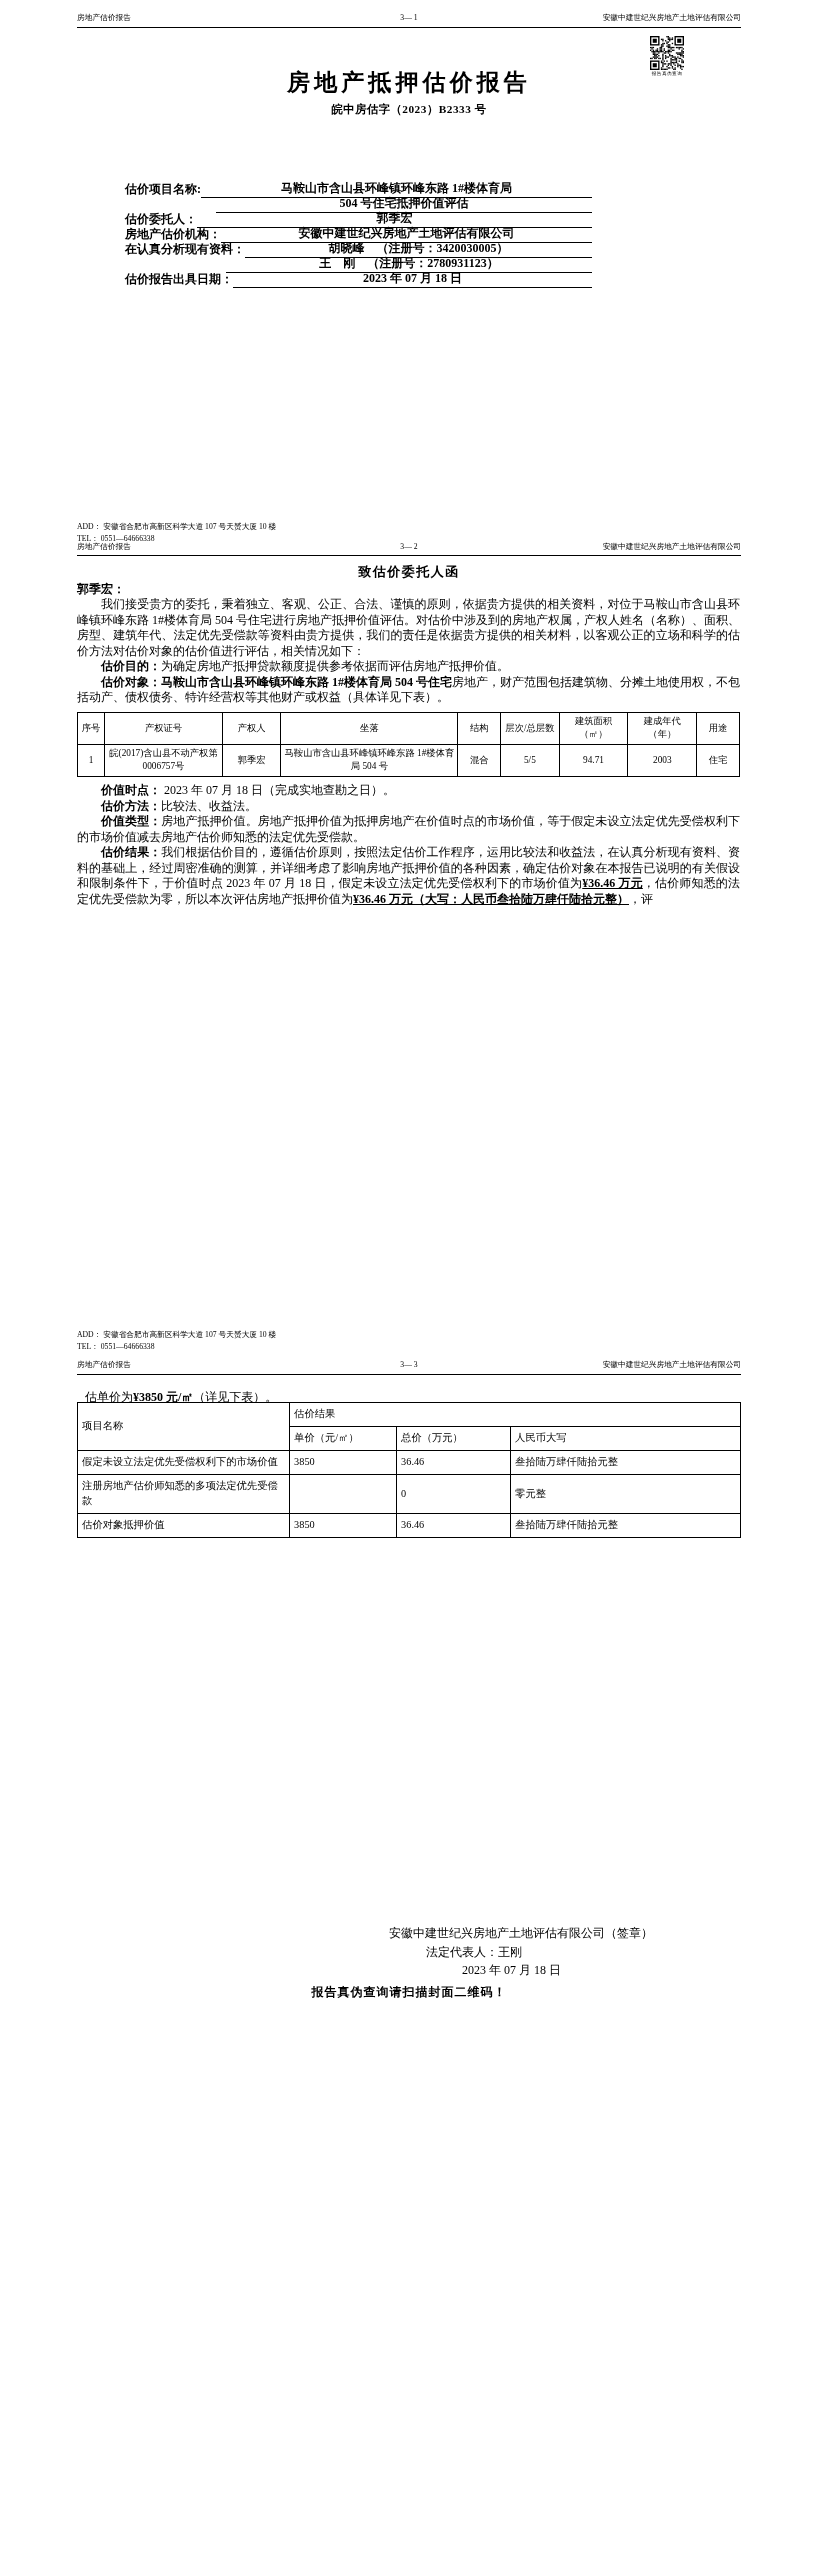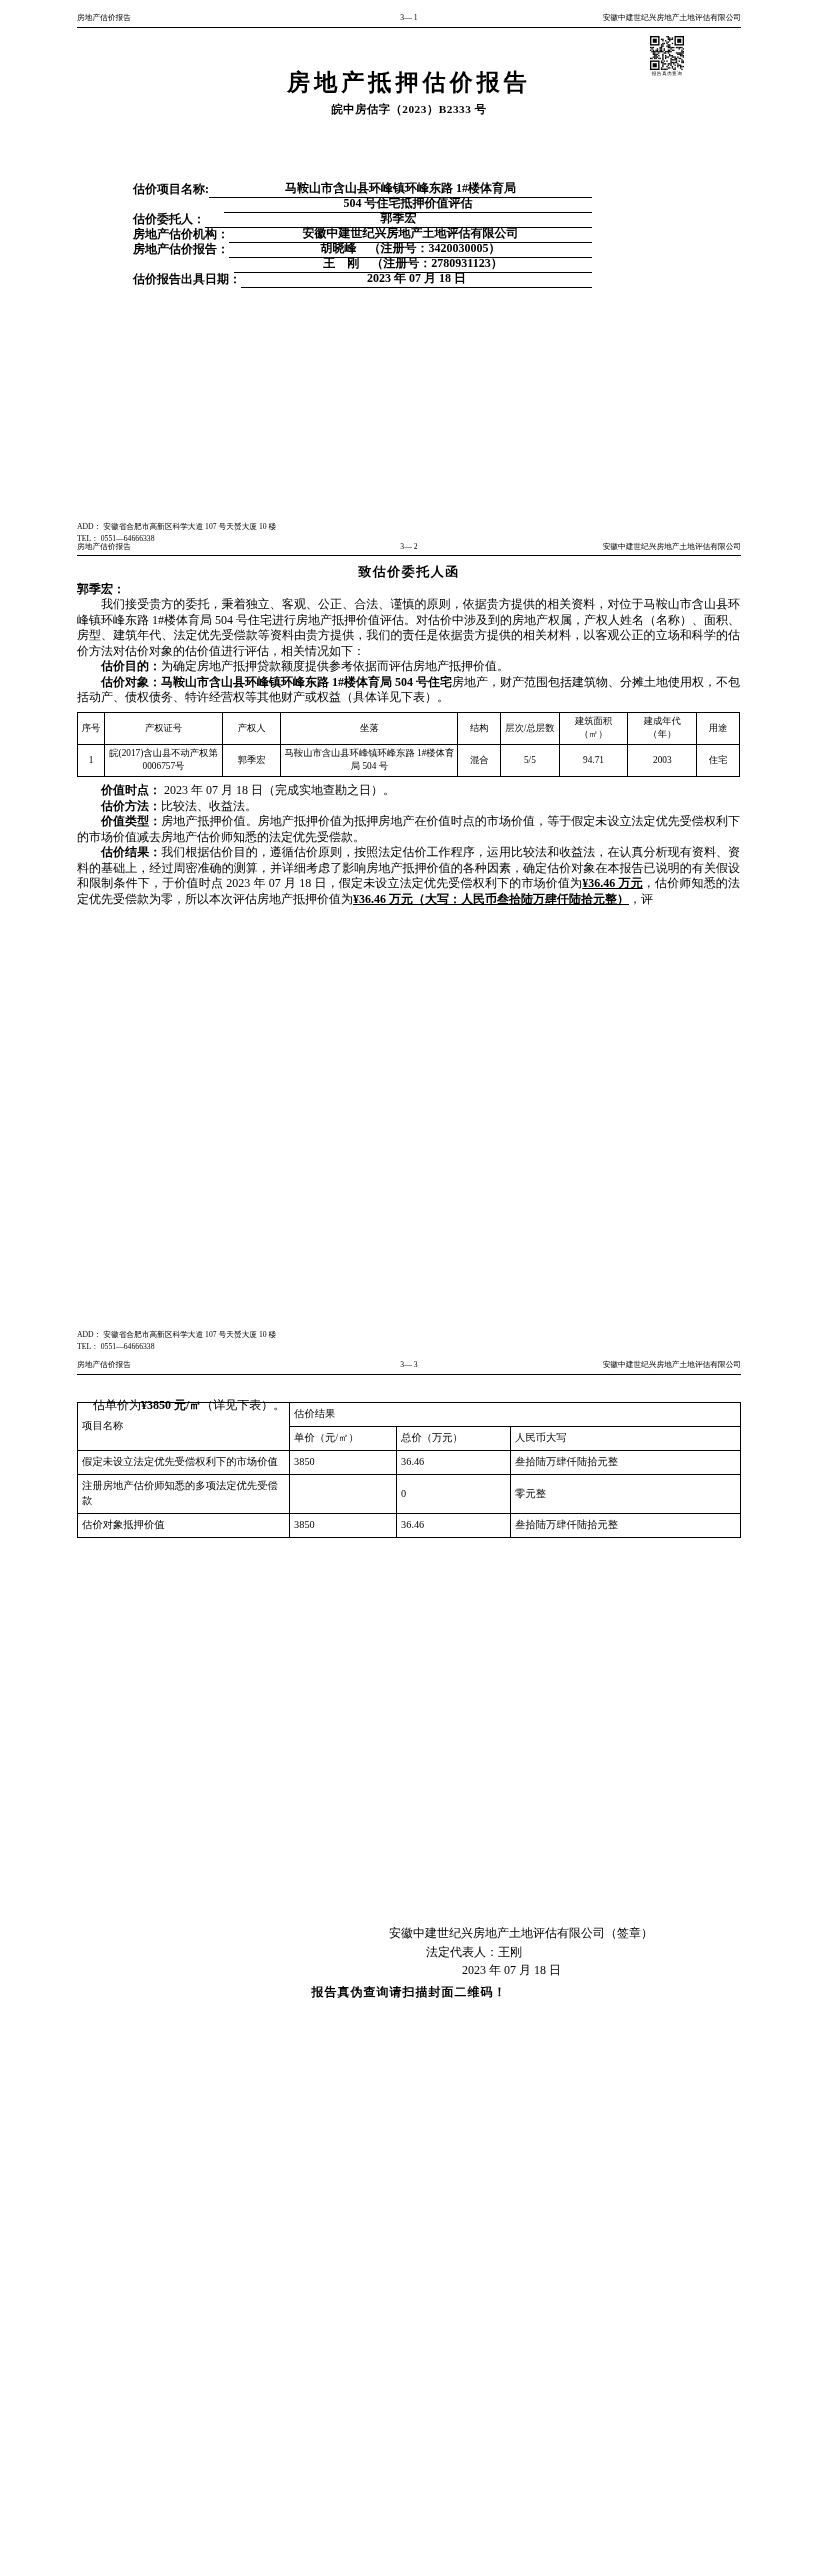--- a/index.html
+++ b/index.html
@@ -10,21 +10,21 @@
   .hdr .hl{flex:1;text-align:left;}
   .hdr .hc{flex:0 0 auto;text-align:center;}
   .hdr .hr{flex:1;text-align:right;}
   .rule{position:absolute;left:77px;right:77px;border-top:1px solid #000;height:0;}
   .qr{position:absolute;width:34px;text-align:center;}
   .qr-img{width:34px;height:34px;}
   .qr-cap{font-size:4.6px;line-height:5.7px;margin-top:0.5px;letter-spacing:0.5px;}
   .title{position:absolute;left:0;right:0;text-align:center;font-size:23px;font-weight:bold;letter-spacing:4.1px;}
   .docno{position:absolute;left:0;right:0;text-align:center;font-size:11.3px;font-weight:bold;letter-spacing:0.5px;}
   .frow{position:absolute;left:125px;right:226px;display:flex;font-size:12px;font-weight:bold;
-        height:15px;align-items:flex-end;white-space:nowrap;margin-left:8px;}
+        height:15px;align-items:flex-end;white-space:nowrap;}
   .flabel{white-space:nowrap;}
   .fval{flex:1;border-bottom:1px solid #000;text-align:center;overflow:hidden;}
   .footer{position:absolute;left:77px;font-size:7.7px;line-height:12.4px;}
   .p2title{position:absolute;left:0;right:0;text-align:center;font-size:13px;font-weight:bold;letter-spacing:1.5px;}
   .salut{position:absolute;left:77px;font-size:12px;font-weight:bold;}
   .flow{position:absolute;left:77px;width:663px;}
   .para{margin:0;font-size:12px;line-height:15.5px;text-indent:2em;text-align:justify;word-break:break-all;}
   .lead{font-weight:bold;}
   .boldtxt{font-weight:bold;}
   .bu{font-weight:bold;text-decoration:underline;}
@@ -280,21 +280,21 @@
   </div>
   <div class="frow" style="top:213px">
     <span class="flabel">估价委托人：</span>
     <span class="fval">郭季宏</span>
   </div>
   <div class="frow" style="top:228px">
     <span class="flabel">房地产估价机构：</span>
     <span class="fval">安徽中建世纪兴房地产土地评估有限公司</span>
   </div>
   <div class="frow" style="top:243px">
-    <span class="flabel">房地产估价报告：</span>
+    <span class="flabel">在认真分析现有资料：</span>
     <span class="fval">胡晓峰　（注册号：3420030005）</span>
   </div>
   <div class="frow" style="top:258px;left:226px">
     <span class="fval">王　刚　（注册号：2780931123）</span>
   </div>
   <div class="frow" style="top:273px">
     <span class="flabel">估价报告出具日期：</span>
     <span class="fval">2023 年 07 月 18 日</span>
   </div>
 
@@ -374,21 +374,21 @@
     <div>TEL：  0551—64666338</div>
   </div>
 
   <div class="hdr" style="top:1360px">
     <span class="hl">房地产估价报告</span>
     <span class="hc">3—  3</span>
     <span class="hr">安徽中建世纪兴房地产土地评估有限公司</span>
   </div>
   <div class="rule" style="top:1374px"></div>
 
-  <p class="pabs" style="top:1382px;margin:16px;font-size:12px;line-height:15.5px;word-break:break-all"><span>估单价为</span><span class="boldtxt">¥3850 元/㎡</span><span>（详见下表）。</span></p>
+  <p class="pabs" style="top:1382px;margin:8px;font-size:12px;line-height:15.5px;word-break:break-all"><span>估单价为</span><span class="boldtxt">¥3850 元/㎡</span><span>（详见下表）。</span></p>
 
   <table class="rtable" style="top:1402px">
     <colgroup>
       <col style="width:212px">
         <col style="width:107px">
         <col style="width:114px">
         <col style="width:230px">
     </colgroup>
     <tbody>
         <tr>

